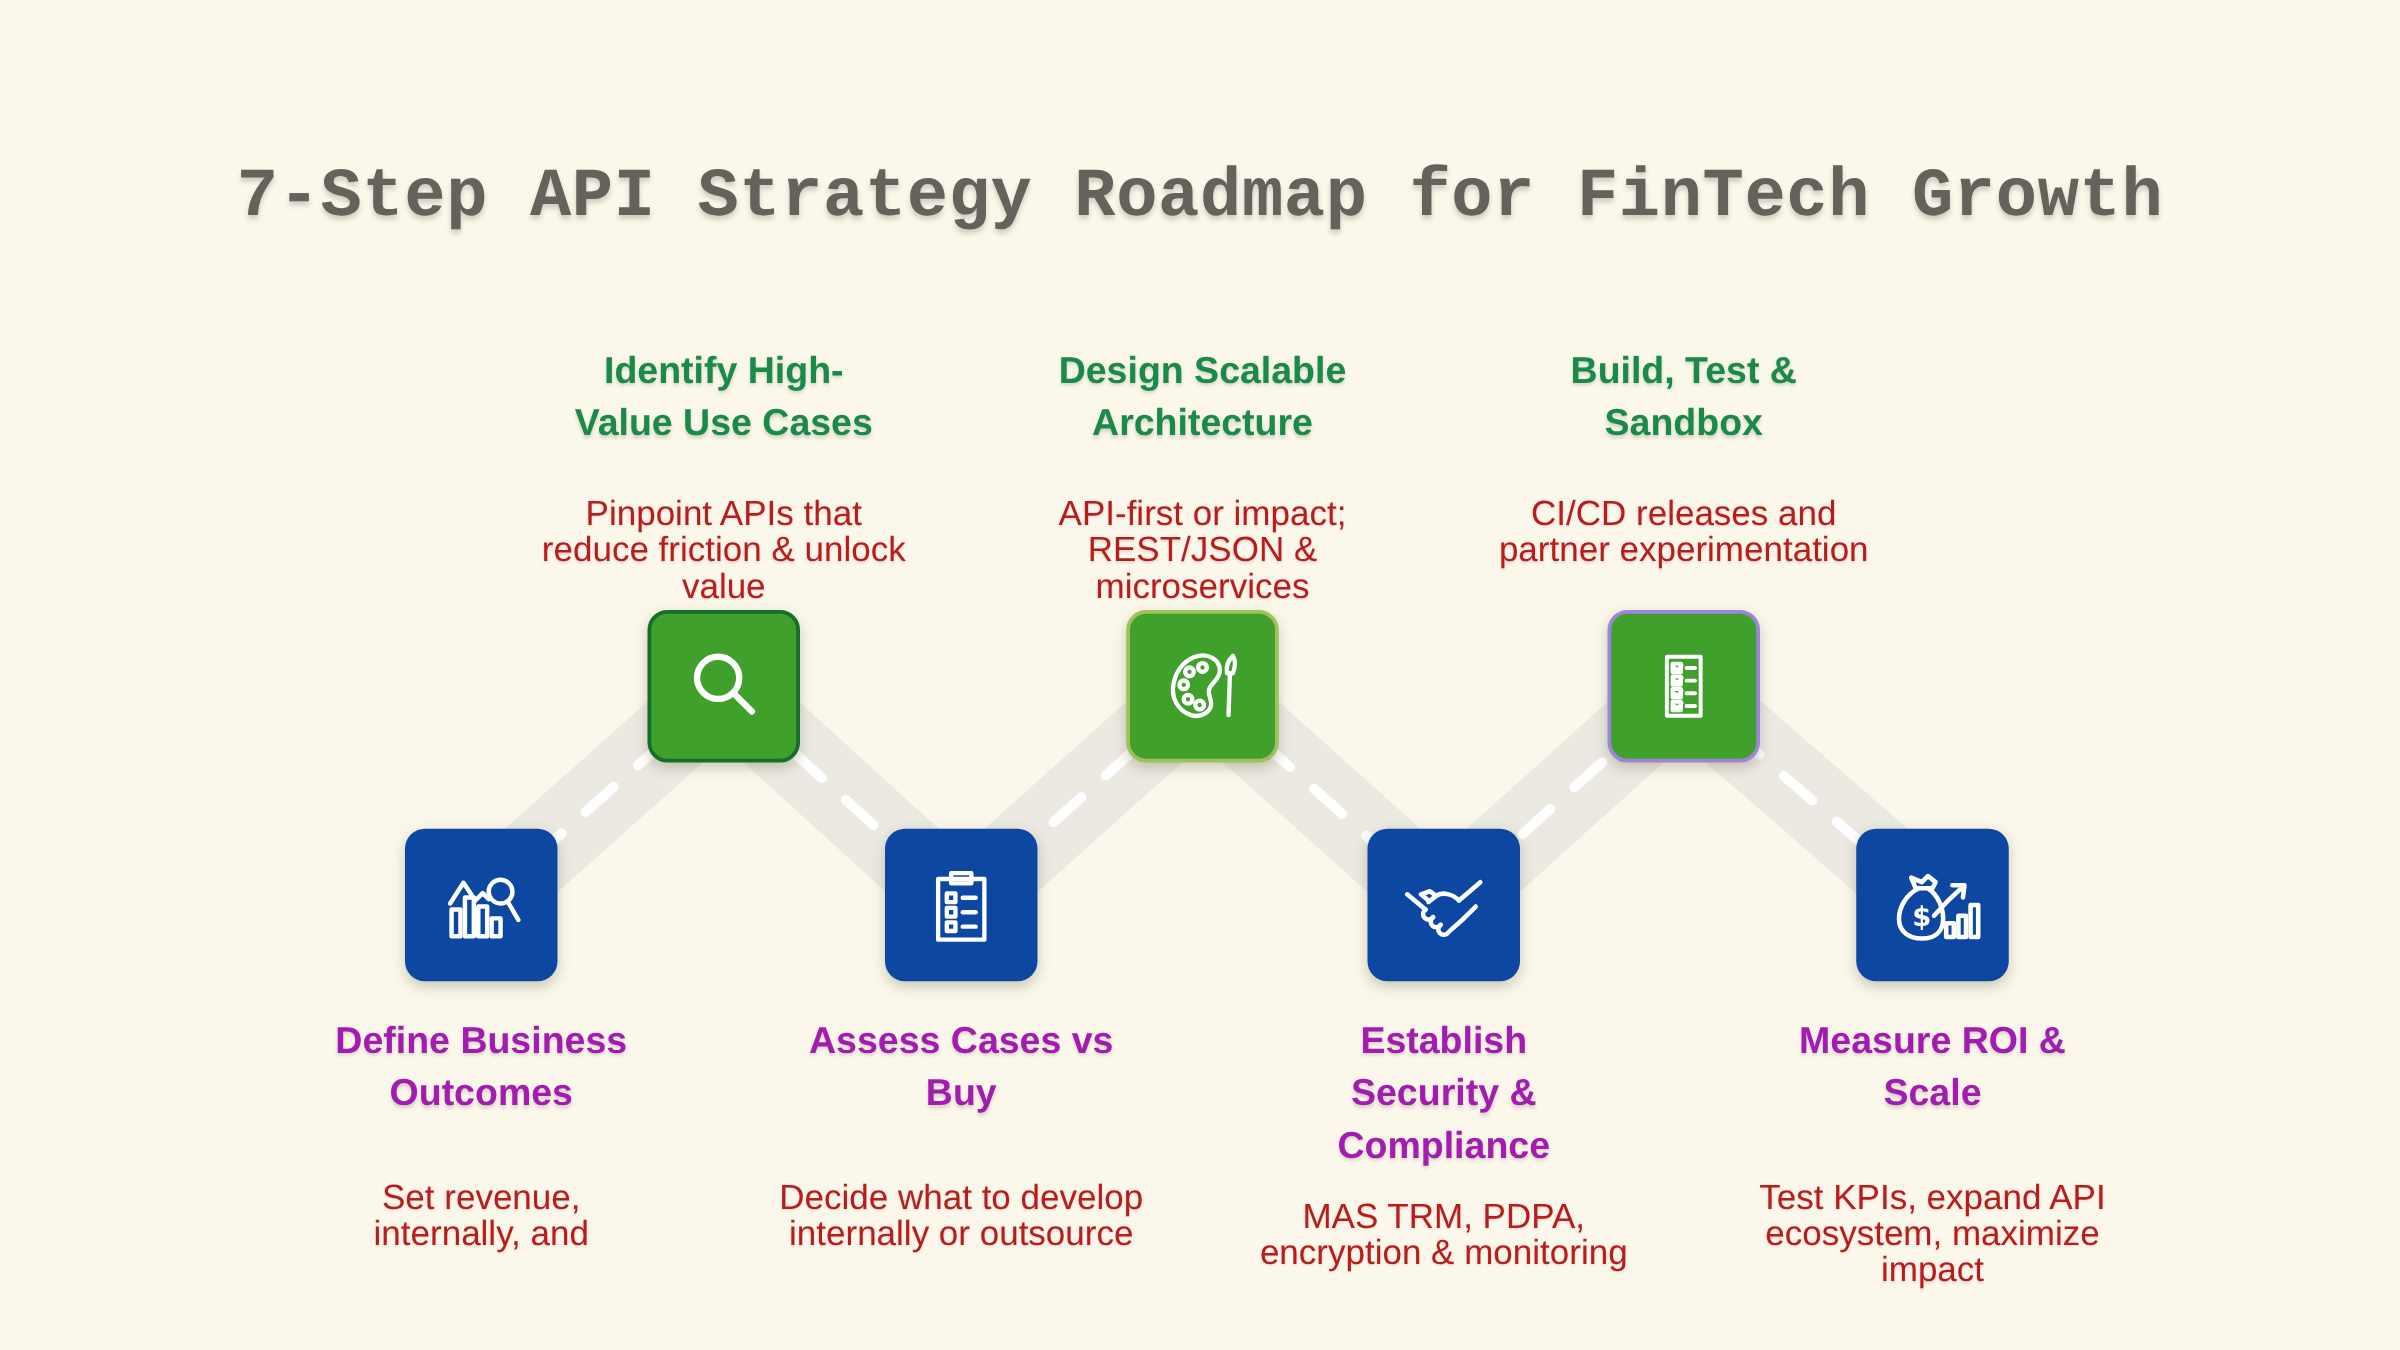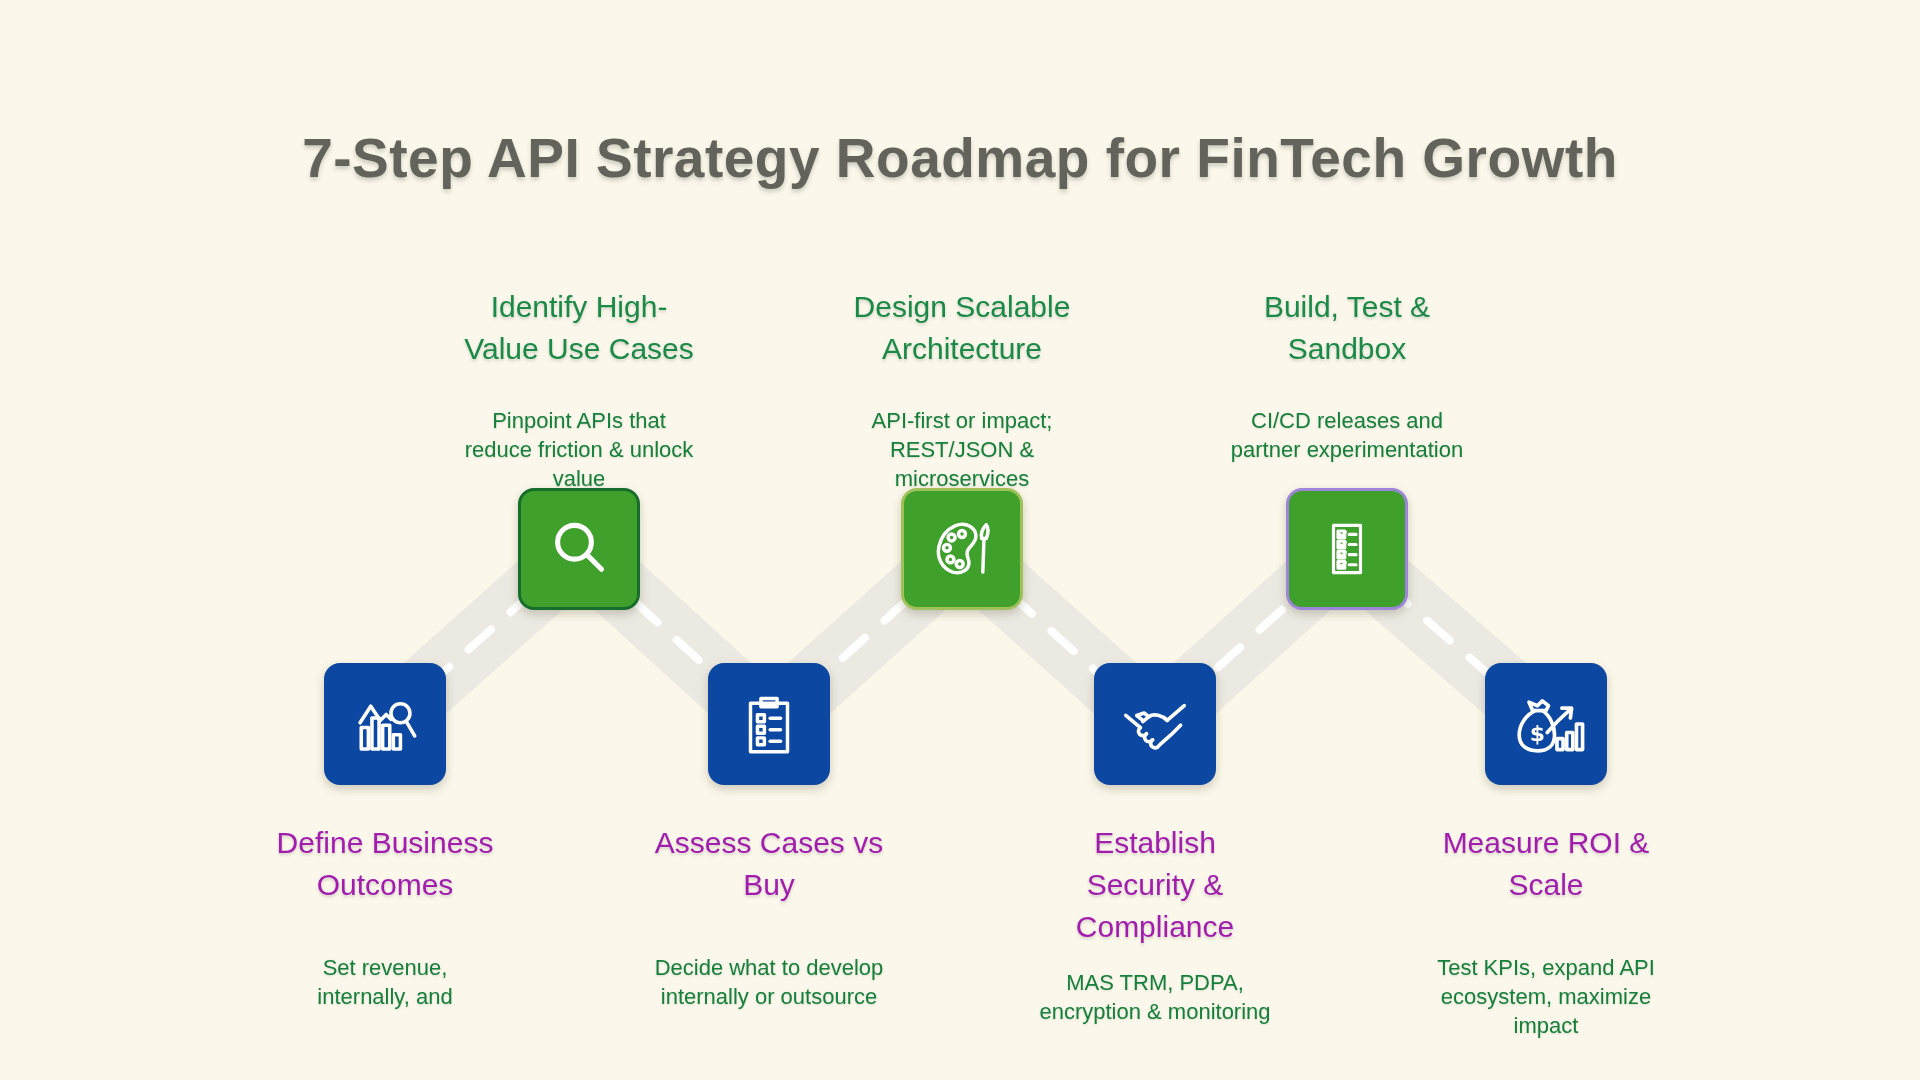--- a/index.html
+++ b/index.html
@@ -7,40 +7,40 @@
     width:1920px;height:1080px;
     background:#fbf8eb;
     font-family:"Liberation Sans","DejaVu Sans",sans-serif;
     overflow:hidden;position:relative;
   }
   .stage{position:absolute;top:0;left:0;width:1920px;height:1080px;}
 
   .main-title{
     position:absolute;top:88px;left:0;width:1920px;
     text-align:center;
-    font-family:Liberation Sans, sans-serif;
+    font-family:Liberation Mono, monospace;
     font-weight:700;font-size:55px;line-height:1.2;
     color:#63625b;letter-spacing:.5px;
     text-shadow:0 3px 4px rgba(150,148,138,.45);
   }
 
   .road-svg{position:absolute;top:0;left:0;width:1920px;height:1080px;}
 
   .col{position:absolute;top:0;height:1080px;width:340px;}
   .txt{position:absolute;left:0;width:100%;text-align:center;}
   .col.top .txt{top:276px;}
   .col.bottom .txt{top:812px;}
 
-  .step-title{margin:10px;font-size:30px;font-weight:normal;line-height:42px;
+  .step-title{margin:0;font-size:30px;font-weight:bold;line-height:42px;
     text-shadow:0 2px 3px rgba(150,148,138,.4);}
   .step-title span{display:block;white-space:nowrap;}
   .green-t{color:#198a48;}
   .blue-t{color:#a21caf;}
 
-  .step-desc{margin:1px;font-size:22px;line-height:29px;color:#15803d;
+  .step-desc{margin:1px;font-size:28px;line-height:29px;color:#b91c1c;
     text-shadow:0 1px 2px rgba(160,158,148,.35);}
   .step-desc span{display:block;white-space:nowrap;}
   .col.top .step-desc{margin-top:36px;}
   .col.bottom .step-desc{margin-top:47px;}
   .col.bottom.tight .step-desc{margin-top:20px;}
 
   .box{
     position:absolute;left:50%;transform:translateX(-50%);
     width:122px;height:122px;border-radius:16px;
     display:flex;align-items:center;justify-content:center;

